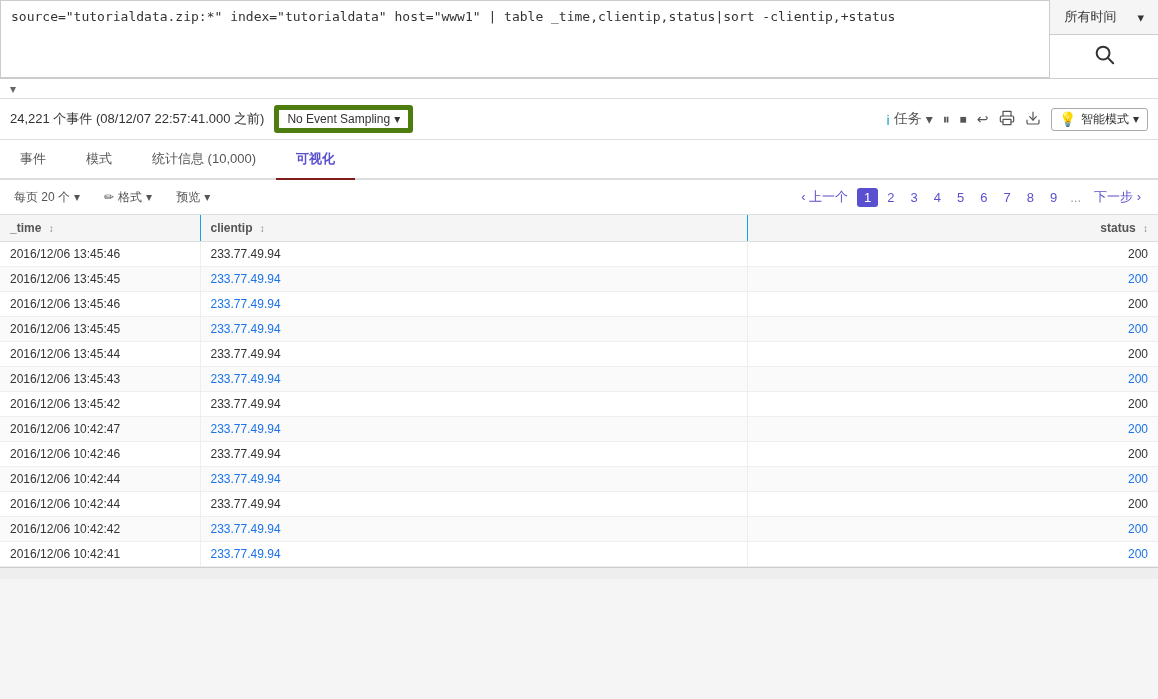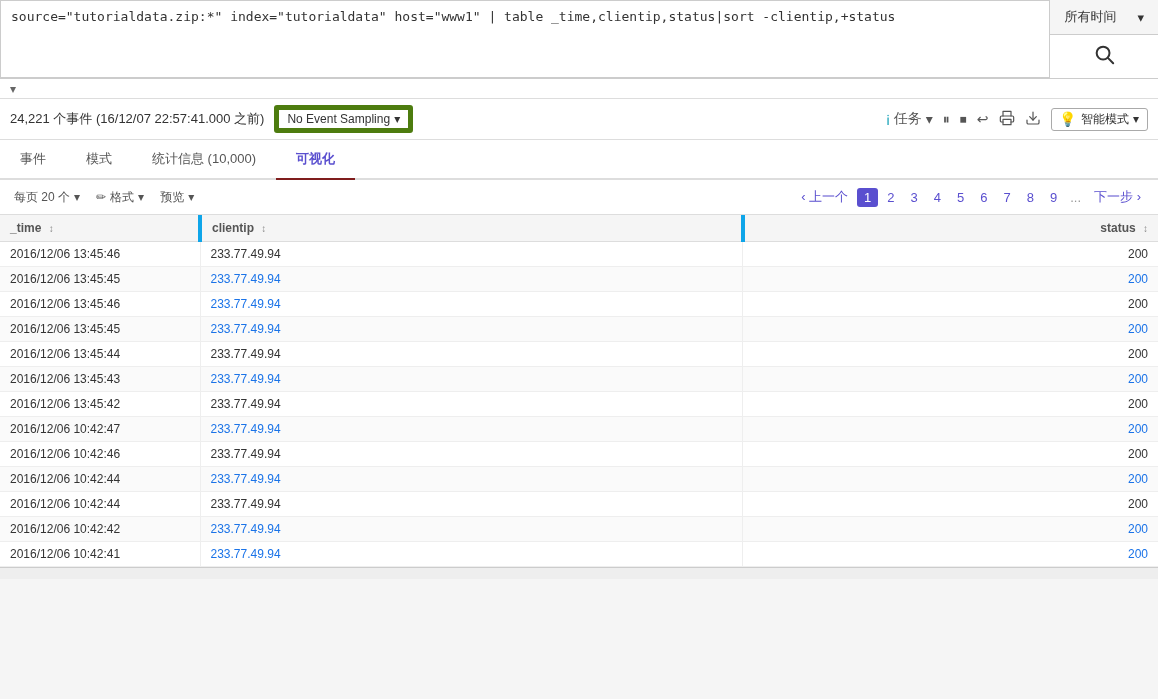--- a/index.html
+++ b/index.html
@@ -157,21 +157,21 @@
       font-weight: 700;
     }
 
     
     .table-toolbar {
       display: flex;
       align-items: center;
       padding: 6px 10px;
       background: #fff;
       border-bottom: 1px solid #ddd;
-      gap: 8px;
+      gap: 16px;
     }
     .toolbar-btn {
       display: flex;
       align-items: center;
       gap: 4px;
       background: none;
       border: none;
       cursor: pointer;
       font-size: 12px;
       color: #555;
@@ -209,21 +209,21 @@
 
     
     .data-table {
       width: 100%;
       border-collapse: collapse;
       background: #fff;
     }
     .data-table th {
       background: #f5f5f5;
       border-bottom: 1px solid #ddd;
-      border-right: 4px solid #0ea5e9;
+      border-right: 1px solid #0ea5e9;
       padding: 6px 10px;
       text-align: left;
       font-size: 12px;
       color: #555;
       font-weight: 600;
       cursor: pointer;
       user-select: none;
       white-space: nowrap;
     }
     .data-table th:last-child {
@@ -281,21 +281,21 @@
       </span>
     </button>
   </div>
 </div>
 
 <div class="expand-row">
   <span class="expand-arrow">▾</span>
 </div>
 
 <div class="status-bar">
-  <span class="event-count">24,221 个事件 (16/12/07 22:57:41.000 之前)</span>
+  <span class="event-count">24,221 个事件 (08/12/07 22:57:41.000 之前)</span>
   <button class="sampling-btn">
     <span>No Event Sampling</span>
     <span>▾</span>
   </button>
   <div class="status-actions">
     <button class="action-btn">
       <span class="info-icon">ℹ</span>
       <span>任务</span>
       <span>▾</span>
     </button>

